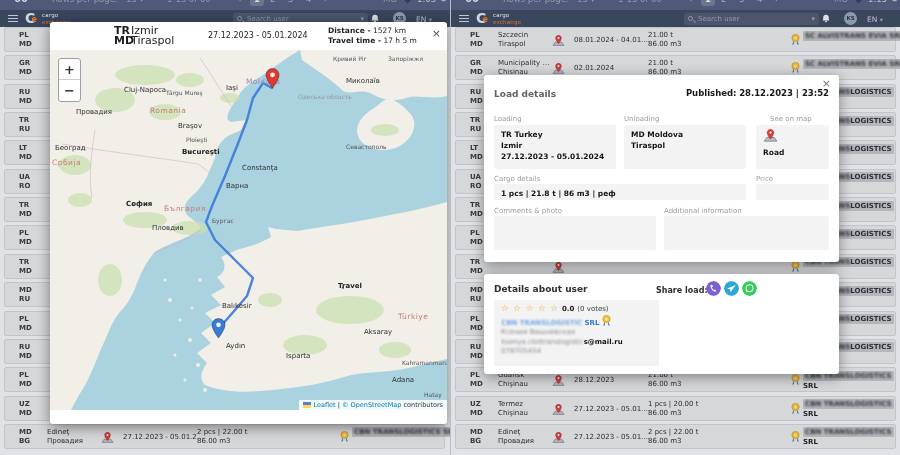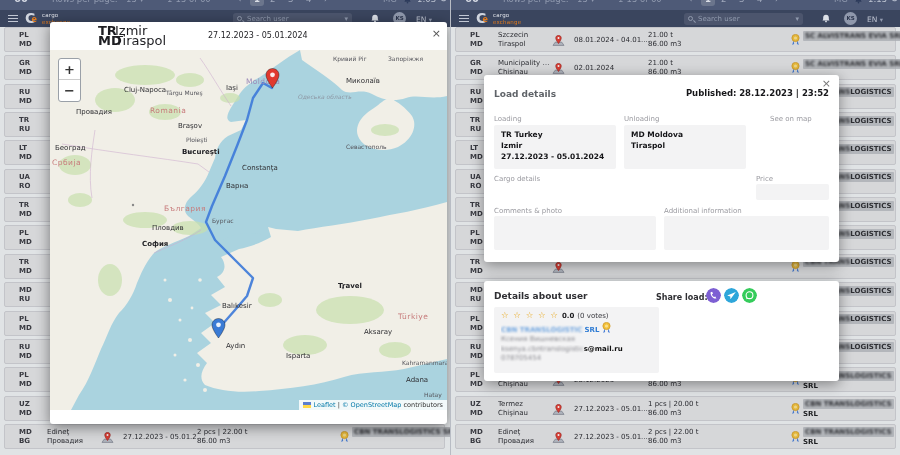--- a/index.html
+++ b/index.html
@@ -22,21 +22,21 @@
 
   
   .navbar{position:absolute;top:10px;left:0;right:0;height:17px;background:#3c4660;z-index:2}
   .ham{position:absolute;left:8px;top:5px;width:10px;height:7px;
        background:linear-gradient(#cdd2de 0 1.4px,transparent 1.4px 2.8px,#cdd2de 2.8px 4.2px,transparent 4.2px 5.6px,#cdd2de 5.6px 7px)}
   .logo{position:absolute;left:25px;top:0;height:17px}
   .logo .c{position:absolute;left:0;top:0;font-size:14px;line-height:17px;font-weight:bold;color:#dde1ea}
   .logo .e{position:absolute;left:6.5px;top:5px;font-size:8px;font-weight:bold;color:#f08019}
   .logo .t1{position:absolute;left:17px;top:2px;font-size:5.5px;color:#eceff5;letter-spacing:.2px}
   .logo .t2{position:absolute;left:17px;top:8.5px;font-size:5.5px;color:#f08019;letter-spacing:.2px}
-  .search{position:absolute;left:233px;top:2.5px;width:119px;height:12px;background:rgba(255,255,255,.10);border-radius:3px}
+  .search{position:absolute;left:233px;top:2.5px;width:135px;height:12px;background:rgba(255,255,255,.10);border-radius:3px}
   .search input{position:absolute;left:14px;top:0;width:88px;height:12px;background:transparent;border:none;outline:none;
                 font-size:7px;color:#dfe3ec;font-family:inherit}
   .search input::placeholder{color:#98a1b6}
   .lens{position:absolute;left:4px;top:3px;width:5px;height:5px;border:1px solid #98a1b6;border-radius:50%}
   .lens::after{content:"";position:absolute;left:4px;top:4.4px;width:3px;height:1px;background:#98a1b6;transform:rotate(45deg)}
   .s-caret{position:absolute;right:4px;top:2px;font-size:7px;color:#98a1b6}
   .nv-bell{position:absolute;left:370px;top:3px}
   .avatar{position:absolute;left:393px;top:2px;width:13px;height:13px;border-radius:50%;background:#97a0b4;
           font-size:5.5px;color:#2e3750;font-weight:bold;text-align:center;line-height:13px}
   .lang{position:absolute;left:416px;top:4.5px;font-size:7.5px;color:#c6ccda}
@@ -59,21 +59,21 @@
   .chip{display:inline-block;background:rgba(180,182,188,.8);border-radius:1px;padding:0 2px;color:#2f2f33;font-weight:bold}
   .chip .bl{font-style:normal;filter:blur(1.2px)}
   .chip .vis{font-style:normal}
   .comp .srl{display:block;font-weight:bold;color:#1d1d1f}
   .dim{position:absolute;inset:0;background:rgba(45,52,70,.07);z-index:3;pointer-events:none}
 
   
   .map-dialog{position:absolute;left:50px;top:22px;width:397px;height:402px;background:#fff;border-radius:3px;
               box-shadow:0 3px 14px rgba(0,0,0,.45);z-index:6}
   .map-head{position:relative;height:28px}
-  .mh-route{position:absolute;left:48px;top:4px;font-size:13px;line-height:10px;color:#1e1e22}
+  .mh-route{position:absolute;left:64px;top:4px;font-size:11px;line-height:10px;color:#1e1e22}
   .mh-route b{display:inline-block;width:17px}
   .mh-dates{position:absolute;left:158px;top:9px;font-size:8px;color:#1e1e22}
   .mh-stats{position:absolute;left:278px;top:4px;font-size:7.5px;line-height:10px;color:#1e1e22}
   .mh-close{position:absolute;right:6px;top:5px;font-size:11px;color:#555;cursor:pointer}
   .map-body{position:relative;width:397px;height:360px;background:#aad3df;overflow:hidden}
   .map-foot{height:14px}
   .map-lbl{position:absolute;white-space:nowrap;transform:translate(0,-50%)}
   .l-city{font-size:7px;color:#2f2f33}
   .l-cap{font-size:7px;font-weight:bold;color:#232327}
   .l-city-sm{font-size:6px;color:#55555c}
@@ -87,21 +87,21 @@
   .attrib{position:absolute;right:0;bottom:0;background:rgba(255,255,255,.85);font-size:6.5px;color:#333;
           padding:1px 4px;z-index:4;white-space:nowrap}
   .attrib .lnk{color:#0078a8}
   .uaflag{display:inline-block;width:8px;height:5.5px;vertical-align:middle;margin-right:2px;
           background:linear-gradient(180deg,#5a7fd0 0 50%,#ffd948 50% 100%)}
 
   
   .load-dialog{position:absolute;left:33px;top:75px;width:355px;z-index:6}
   .card{position:relative;background:#fff;border-radius:3px;box-shadow:0 3px 14px rgba(0,0,0,.4)}
   .card1{height:187px}
-  .card2{margin-top:19px;height:100px}
+  .card2{margin-top:12px;height:100px}
   .ld-close{position:absolute;right:8px;top:2px;font-size:11px;color:#777;cursor:pointer}
   .ld-title{position:absolute;left:10px;top:14px;font-size:9px;font-weight:bold;color:#5f6368}
   .ld-pub{position:absolute;right:10px;top:13px;font-size:8.5px;color:#17171a}
   .ld-pub b{font-weight:bold}
   .flabel{position:absolute;font-size:7px;color:#9a9aa0}
   .gbox{position:absolute;background:#f3f3f4;border-radius:2px;padding:4px 7px;font-size:7.5px;font-weight:bold;
         color:#141417;line-height:11px}
   .gbox span{display:block;white-space:nowrap;overflow:hidden}
   .seeonmap .road{display:block;margin-top:2px}
   .ld2-title{position:absolute;left:10px;top:10px;font-size:9px;font-weight:bold;color:#2f2f33}
@@ -476,20 +476,24 @@
       </div>
     <div class="dim"></div>
 
     <div class="map-dialog">
       <div class="map-head">
         <div class="mh-route">
           <div><b>TR</b><span>Izmir</span></div>
           <div><b>MD</b><span>Tiraspol</span></div>
         </div>
         <div class="mh-dates">27.12.2023 - 05.01.2024</div>
+        <div class="mh-stats">
+          <div><b>Distance -</b> <span>1527 km</span></div>
+          <div><b>Travel time -</b> <span>17 h 5 m</span></div>
+        </div>
         <span class="mh-close">×</span>
       </div>
       <div class="map-body" id="map-body">
         <svg width="397" height="360" viewBox="0 0 397 360">
           <rect width="397" height="360" fill="#aad3df"></rect>
           <path fill="#f1efe7" d="M0,0 L250,0 C236,8 220,20 210,27 C199,33 193,39 189,45 L182,56 C177,64 175,70 181,72 L196,70 L191,80 L178,86 C169,92 166,100 165,108 L159,122 C155,132 149,140 142,146 C135,152 132,160 138,166 C143,170 149,174 151,178 L139,186 C124,193 111,197 104,203 C95,213 91,224 87,233 C83,245 77,255 69,263 C61,273 57,287 51,299 C45,313 39,331 29,345 L21,360 L0,360 Z"></path>
           <path fill="#f1efe7" d="M250,0 L397,0 L397,46 C380,50 368,44 356,48 C344,52 332,50 322,44 C310,38 300,46 292,40 C282,30 266,20 252,10 Z"></path>
           <path fill="#f1efe7" d="M340,48 C348,52 356,58 362,66 C368,76 362,90 348,97 C332,104 312,98 308,86 C304,74 314,64 324,58 C330,54 334,49 340,48 Z"></path>
           <path fill="#f1efe7" d="M397,152 C370,160 344,164 320,169 C295,174 268,177 248,181 L226,179 L218,177 L221,187 C211,193 199,197 189,199 L171,207 C177,215 175,223 167,227 L175,237 L161,245 L171,255 L155,263 L165,273 L151,283 L161,293 L147,303 L157,313 C151,321 149,329 155,335 C169,341 189,343 209,341 C239,339 269,335 294,327 C314,321 334,323 354,319 L397,309 Z"></path>
           <g fill="#c8e0ae" opacity="0.7">
@@ -548,33 +552,33 @@
             <span class="map-lbl l-city-sm" style="left: 116px; top: 42px;">Târgu Mureş</span>
             <span class="map-lbl l-city" style="left: 26px; top: 62px;">Провадия</span>
             <span class="map-lbl l-country" style="left: 100px; top: 60px;">Romania</span>
             <span class="map-lbl l-city" style="left: 128px; top: 76px;">Braşov</span>
             <span class="map-lbl l-city-sm" style="left: 136px; top: 89px;">Ploieşti</span>
             <span class="map-lbl l-cap" style="left: 132px; top: 102px;">Bucureşti</span>
             <span class="map-lbl l-city" style="left: 192px; top: 118px;">Constanţa</span>
             <span class="map-lbl l-city" style="left: 5px; top: 98px;">Београд</span>
             <span class="map-lbl l-country" style="left: 2px; top: 112px;">Србија</span>
             <span class="map-lbl l-city" style="left: 176px; top: 136px;">Варна</span>
-            <span class="map-lbl l-cap" style="left: 92px; top: 154px; margin-top: 40px;">София</span>
+            <span class="map-lbl l-cap" style="left: 76px; top: 154px;">София</span>
             <span class="map-lbl l-country" style="left: 114px; top: 158px;">България</span>
             <span class="map-lbl l-city" style="left: 102px; top: 178px;">Пловдив</span>
             <span class="map-lbl l-city-sm" style="left: 162px; top: 170px;">Бургас</span>
             <span class="map-lbl l-city-sm" style="left: 296px; top: 96px;">Севастополь</span>
             <span class="map-lbl l-cap" style="left: 288px; top: 236px;">Travel</span>
             <span class="map-lbl l-city" style="left: 172px; top: 256px;">Balıkesir</span>
             <span class="map-lbl l-country" style="left: 348px; top: 266px;">Türkiye</span>
             <span class="map-lbl l-city" style="left: 314px; top: 282px;">Aksaray</span>
             <span class="map-lbl l-city" style="left: 176px; top: 296px;">Aydın</span>
             <span class="map-lbl l-city" style="left: 236px; top: 306px;">Isparta</span>
             <span class="map-lbl l-city-sm" style="left: 352px; top: 312px;">Kahramanmaraş</span>
-            <span class="map-lbl l-city" style="left: 356px; top: 330px;">Adana</span>
+            <span class="map-lbl l-city" style="left: 342px; top: 330px;">Adana</span>
             <span class="map-lbl l-city-sm" style="left: 374px; top: 344px;">Hatay</span>
           </div>
         <div id="map-markers">
             <svg class="mk" width="15" height="21" viewBox="0 0 15 21" style="left: 214.5px; top: 18px;">
               <path d="M7.5,0.5 C3.9,0.5 1,3.4 1,7 C1,11.5 7.5,20 7.5,20 C7.5,20 14,11.5 14,7 C14,3.4 11.1,0.5 7.5,0.5 Z" fill="#e0392e" stroke="rgba(0,0,0,0.35)"></path>
               <circle cx="7.5" cy="6.8" r="2.4" fill="rgba(255,255,255,0.9)"></circle>
             </svg>
             <svg class="mk" width="15" height="21" viewBox="0 0 15 21" style="left: 160.5px; top: 268px;">
               <path d="M7.5,0.5 C3.9,0.5 1,3.4 1,7 C1,11.5 7.5,20 7.5,20 C7.5,20 14,11.5 14,7 C14,3.4 11.1,0.5 7.5,0.5 Z" fill="#3a7bd5" stroke="rgba(0,0,0,0.35)"></path>
               <circle cx="7.5" cy="6.8" r="2.4" fill="rgba(255,255,255,0.9)"></circle>
@@ -1051,23 +1055,34 @@
 
         <div class="gbox" style="left:10px;top:50px;width:122px;height:44px">
           <span>TR Turkey</span>
           <span>Izmir</span>
           <span>27.12.2023 - 05.01.2024</span>
         </div>
         <div class="gbox" style="left:140px;top:50px;width:122px;height:44px">
           <span>MD Moldova</span>
           <span>Tiraspol</span>
         </div>
+        <div class="gbox seeonmap" style="left:272px;top:50px;width:73px;height:44px">
+          <svg width="15" height="13" viewBox="0 0 13 11">
+              <path d="M3.2,7.2 L9.8,7.2 L12,10.4 L1,10.4 Z" fill="#b9bdc6" stroke="#6d727d" stroke-width="0.6"></path>
+              <path d="M6.5,0.3 C4.9,0.3 3.7,1.5 3.7,3 C3.7,5 6.5,8.6 6.5,8.6 C6.5,8.6 9.3,5 9.3,3 C9.3,1.5 8.1,0.3 6.5,0.3 Z" fill="#e23d32" stroke="#8e1f18" stroke-width="0.5"></path>
+              <circle cx="6.5" cy="3" r="1" fill="#fff"></circle>
+            </svg>
+          <span class="road">Road</span>
+        </div>
 
         <span class="flabel" style="left:10px;top:100px">Cargo details</span>
         <span class="flabel" style="left:272px;top:100px">Price</span>
+        <div class="gbox" style="left:10px;top:109px;width:252px;height:16px">
+          <span>1 pcs | 21.8 t | 86 m3 | реф</span>
+        </div>
         <div class="gbox" style="left:272px;top:109px;width:73px;height:16px"></div>
 
         <span class="flabel" style="left:10px;top:132px">Comments &amp; photo</span>
         <span class="flabel" style="left:180px;top:132px">Additional information</span>
         <div class="gbox" style="left:10px;top:141px;width:162px;height:34px"></div>
         <div class="gbox" style="left:180px;top:141px;width:165px;height:34px"></div>
       </div>
 
       <div class="card card2">
         <div class="ld2-title">Details about user</div>

